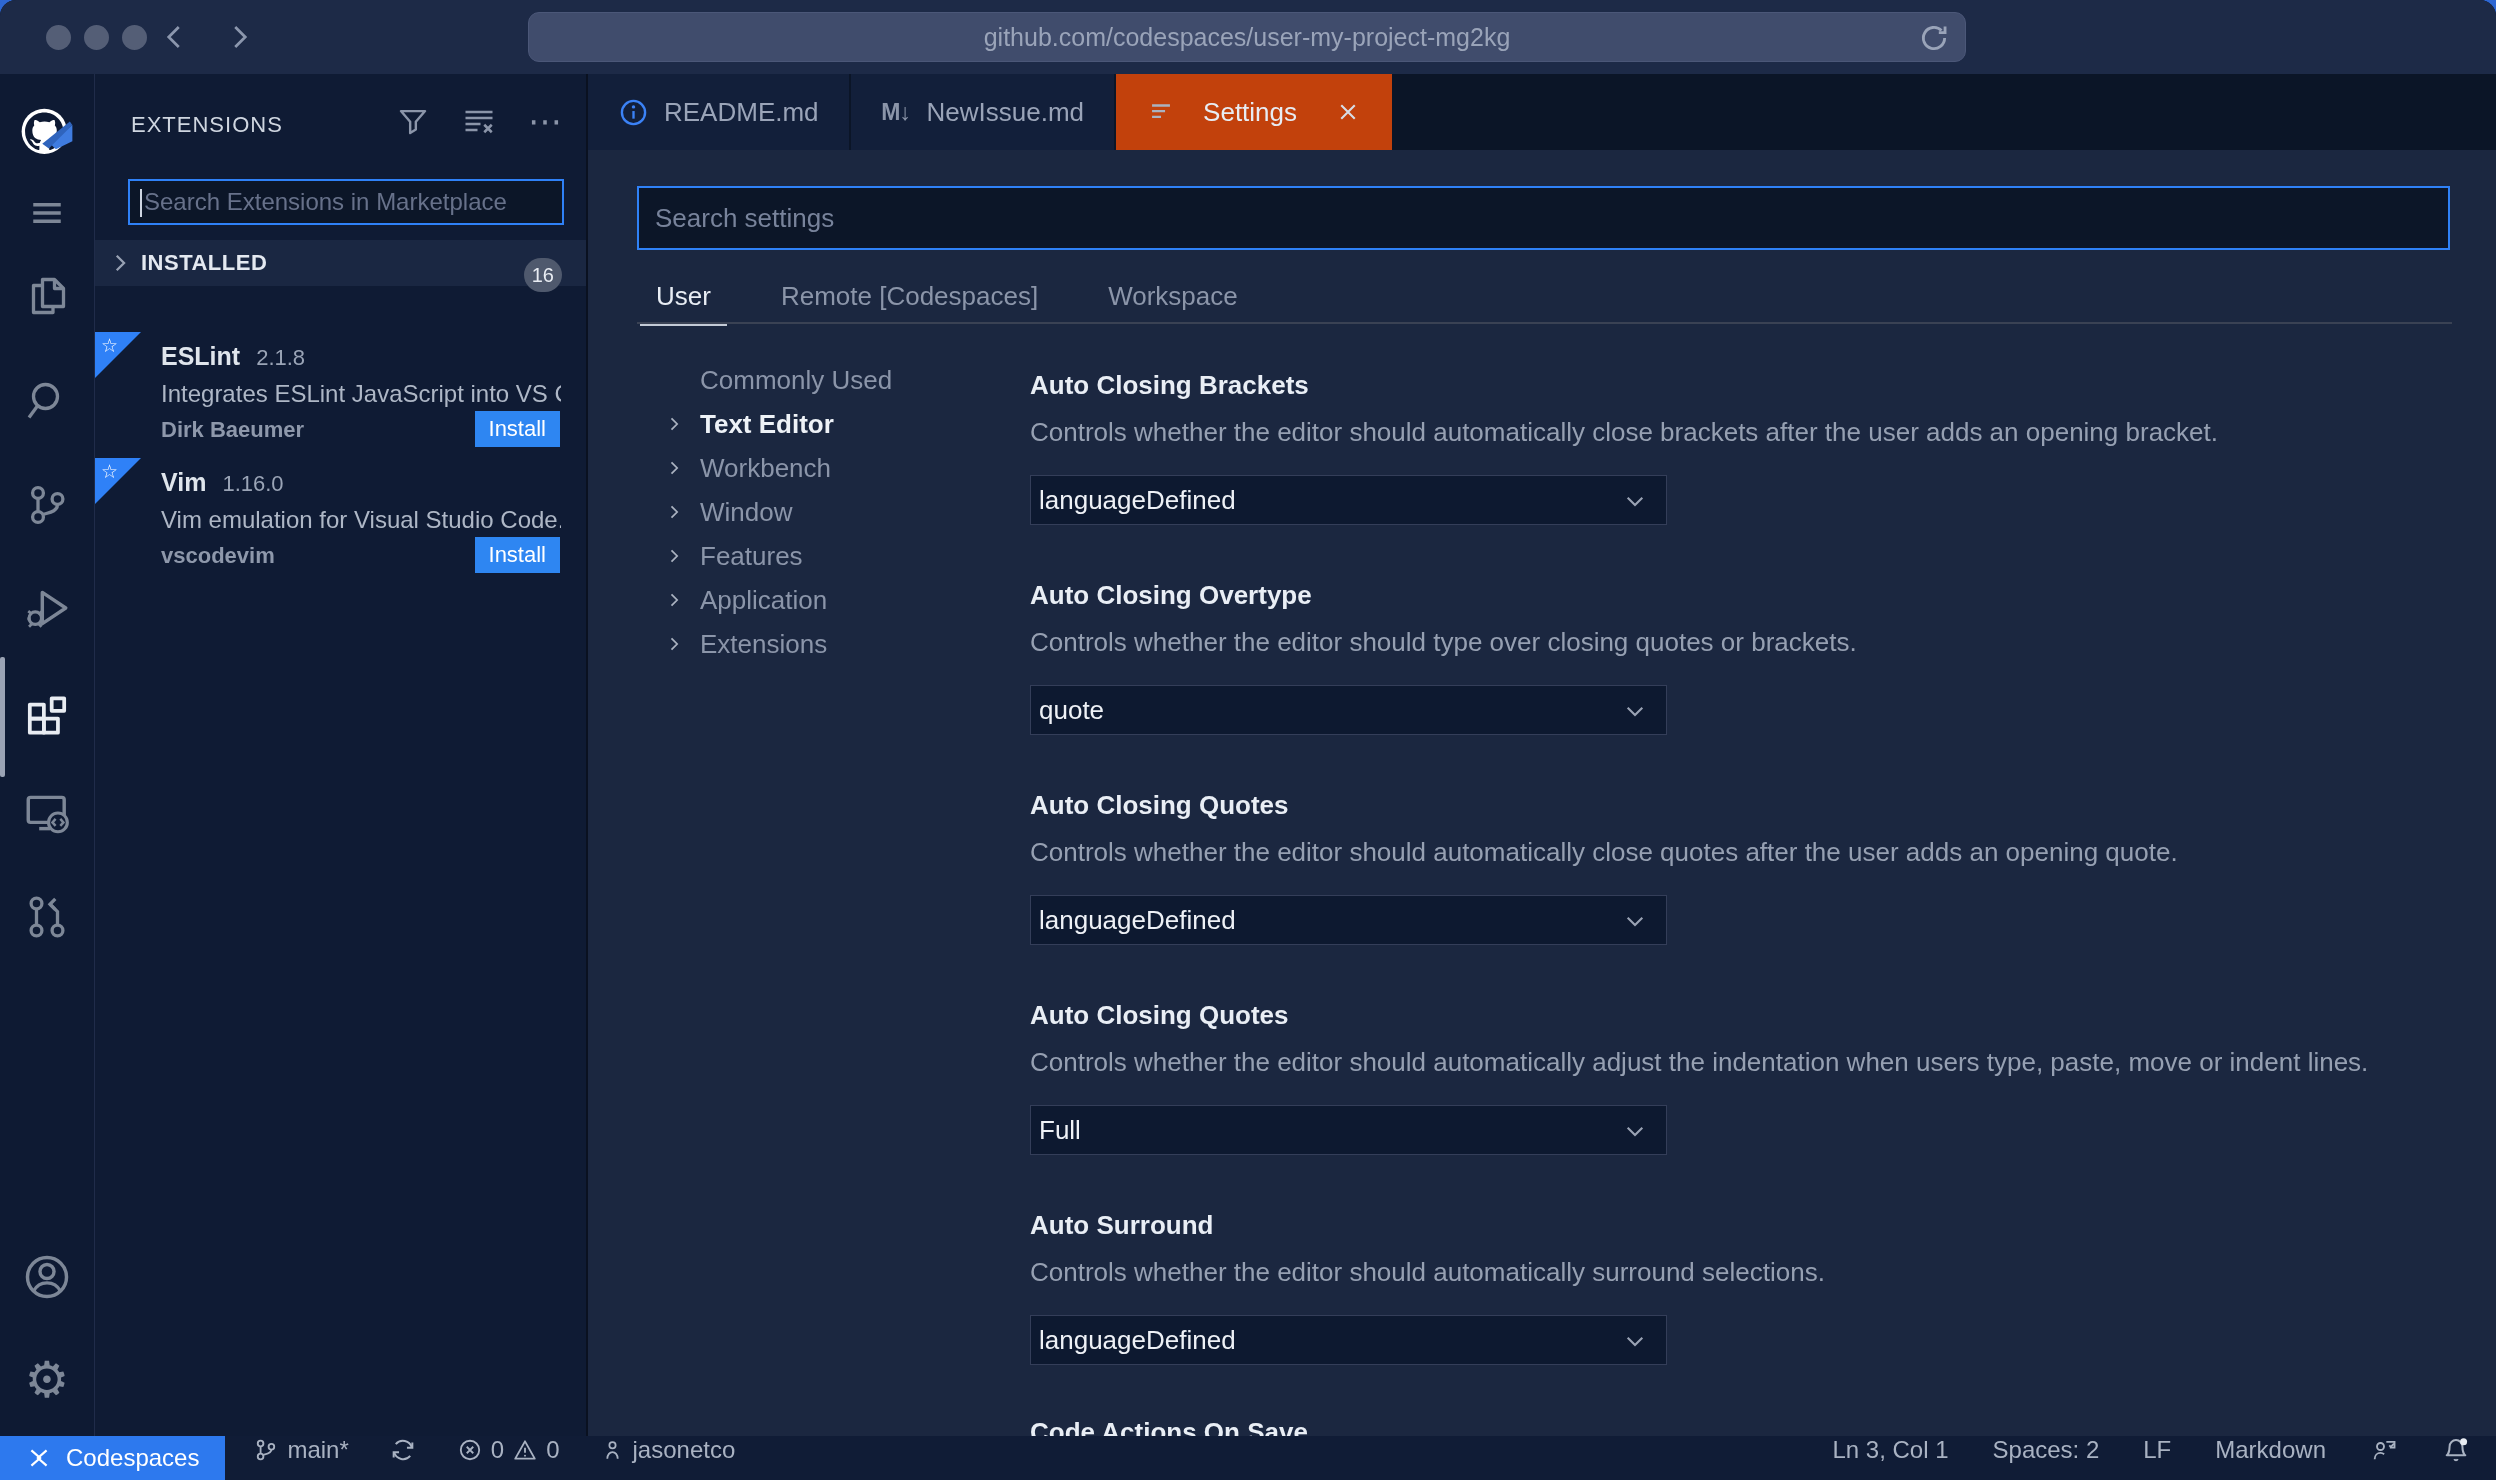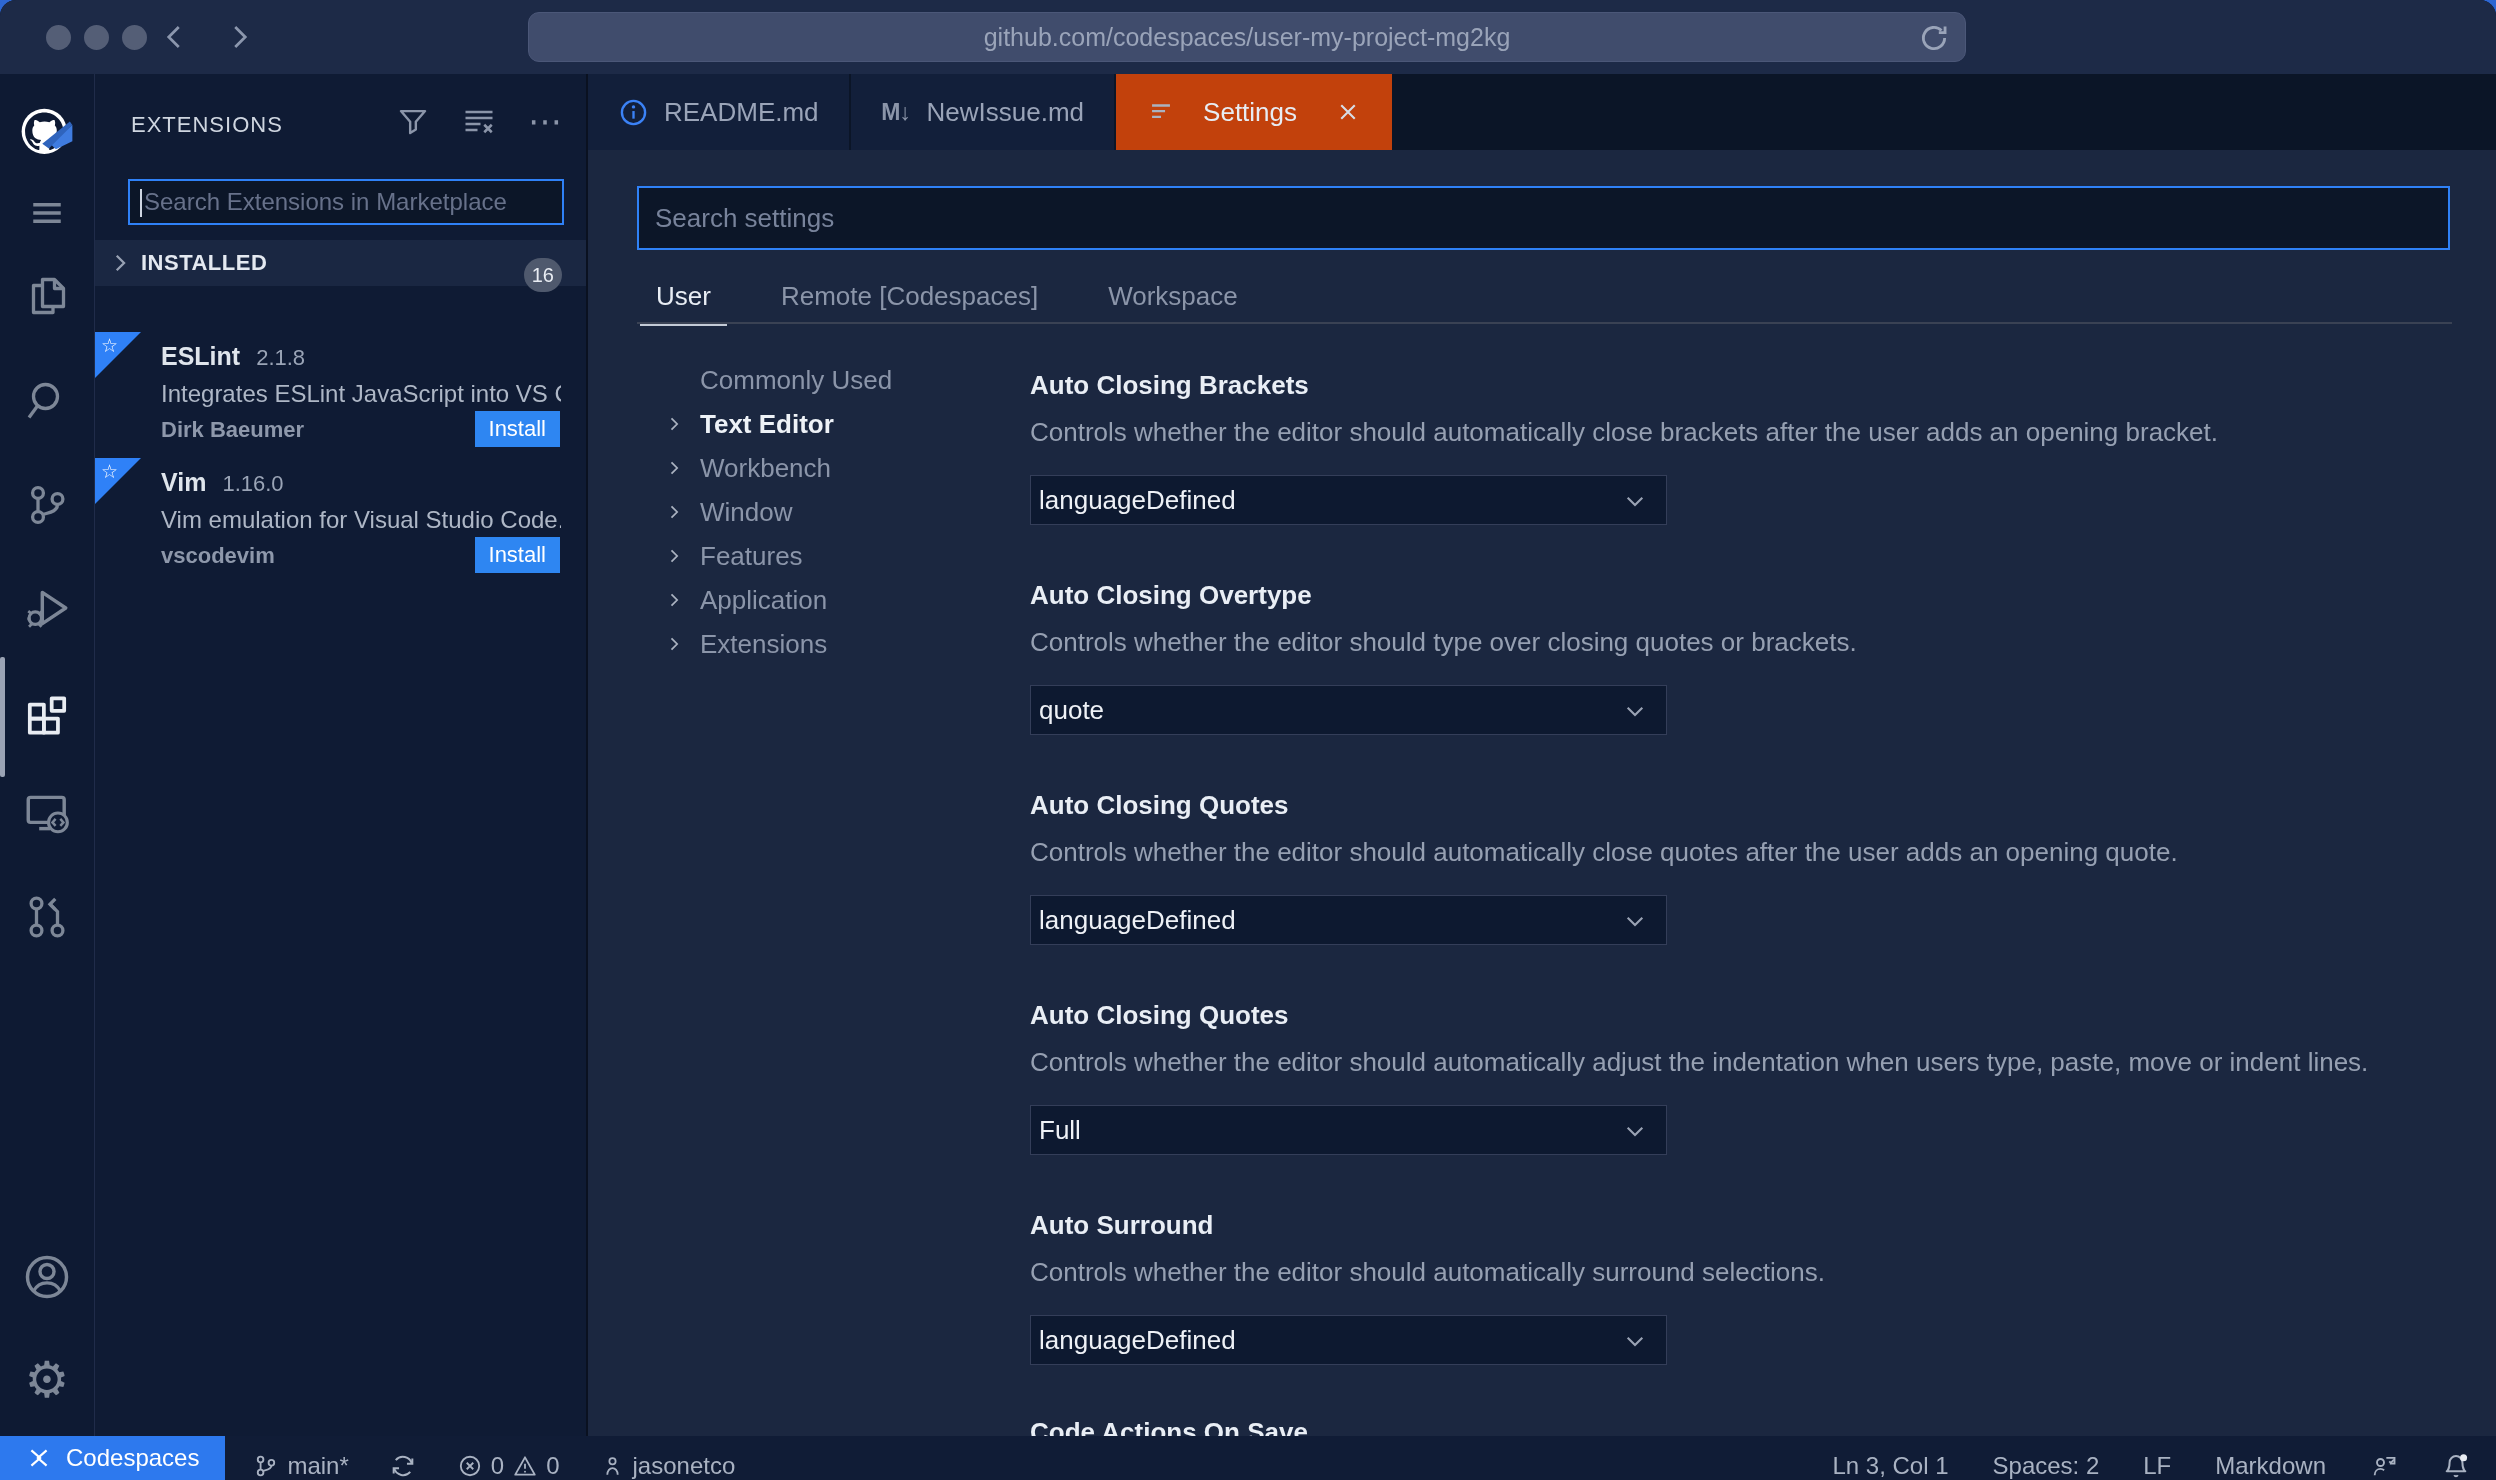--- a/index.html
+++ b/index.html
@@ -75,21 +75,21 @@
   .toc-item .tchev { width:36px; height:26px; color:#aab2c0; display:flex; align-items:center; }
   .toc-item .tchev.empty svg { visibility:hidden; }
   .toc-item.active { color:#eef2f7; font-weight:bold; }
   .entry { position:absolute; left:442px; width:1440px; }
   .entry-title { font-size:26px; font-weight:bold; color:#e9eef5; line-height:36px; }
   .entry-desc { margin-top:12px; font-size:26px; color:#96a0b2; line-height:34px; }
   .select { margin-top:26px; width:637px; height:50px; background:#0d1930; border:1px solid #343e59; display:flex; align-items:center; padding:0 8px; color:#eef1f6; font-size:26px; position:relative; cursor:pointer; }
   .select-chevron { position:absolute; right:18px; top:12px; width:26px; height:26px; color:#9aa3b4; }
 
   
-  .statusbar { position:absolute; left:0; bottom:0; right:0; height:44px; background:#101c36; display:flex; align-items:flex-end; font-size:24px; color:#a9b2c2; }
+  .statusbar { position:absolute; left:0; bottom:0; right:0; height:44px; background:#101c36; display:flex; align-items:flex-start; font-size:24px; color:#a9b2c2; }
   .sb-remote { height:100%; background:#2d79ee; color:#fff; display:flex; align-items:center; gap:14px; padding:0 26px; }
   .sb-left { display:flex; align-items:center; gap:40px; margin-left:28px; }
   .sb-item { display:flex; align-items:center; gap:8px; }
   .sb-item svg { color:#a9b2c2; }
   .sb-right { margin-left:auto; display:flex; align-items:center; gap:44px; padding-right:26px; }
   svg { display:block; }
 </style>
 </head>
 <body>
 

